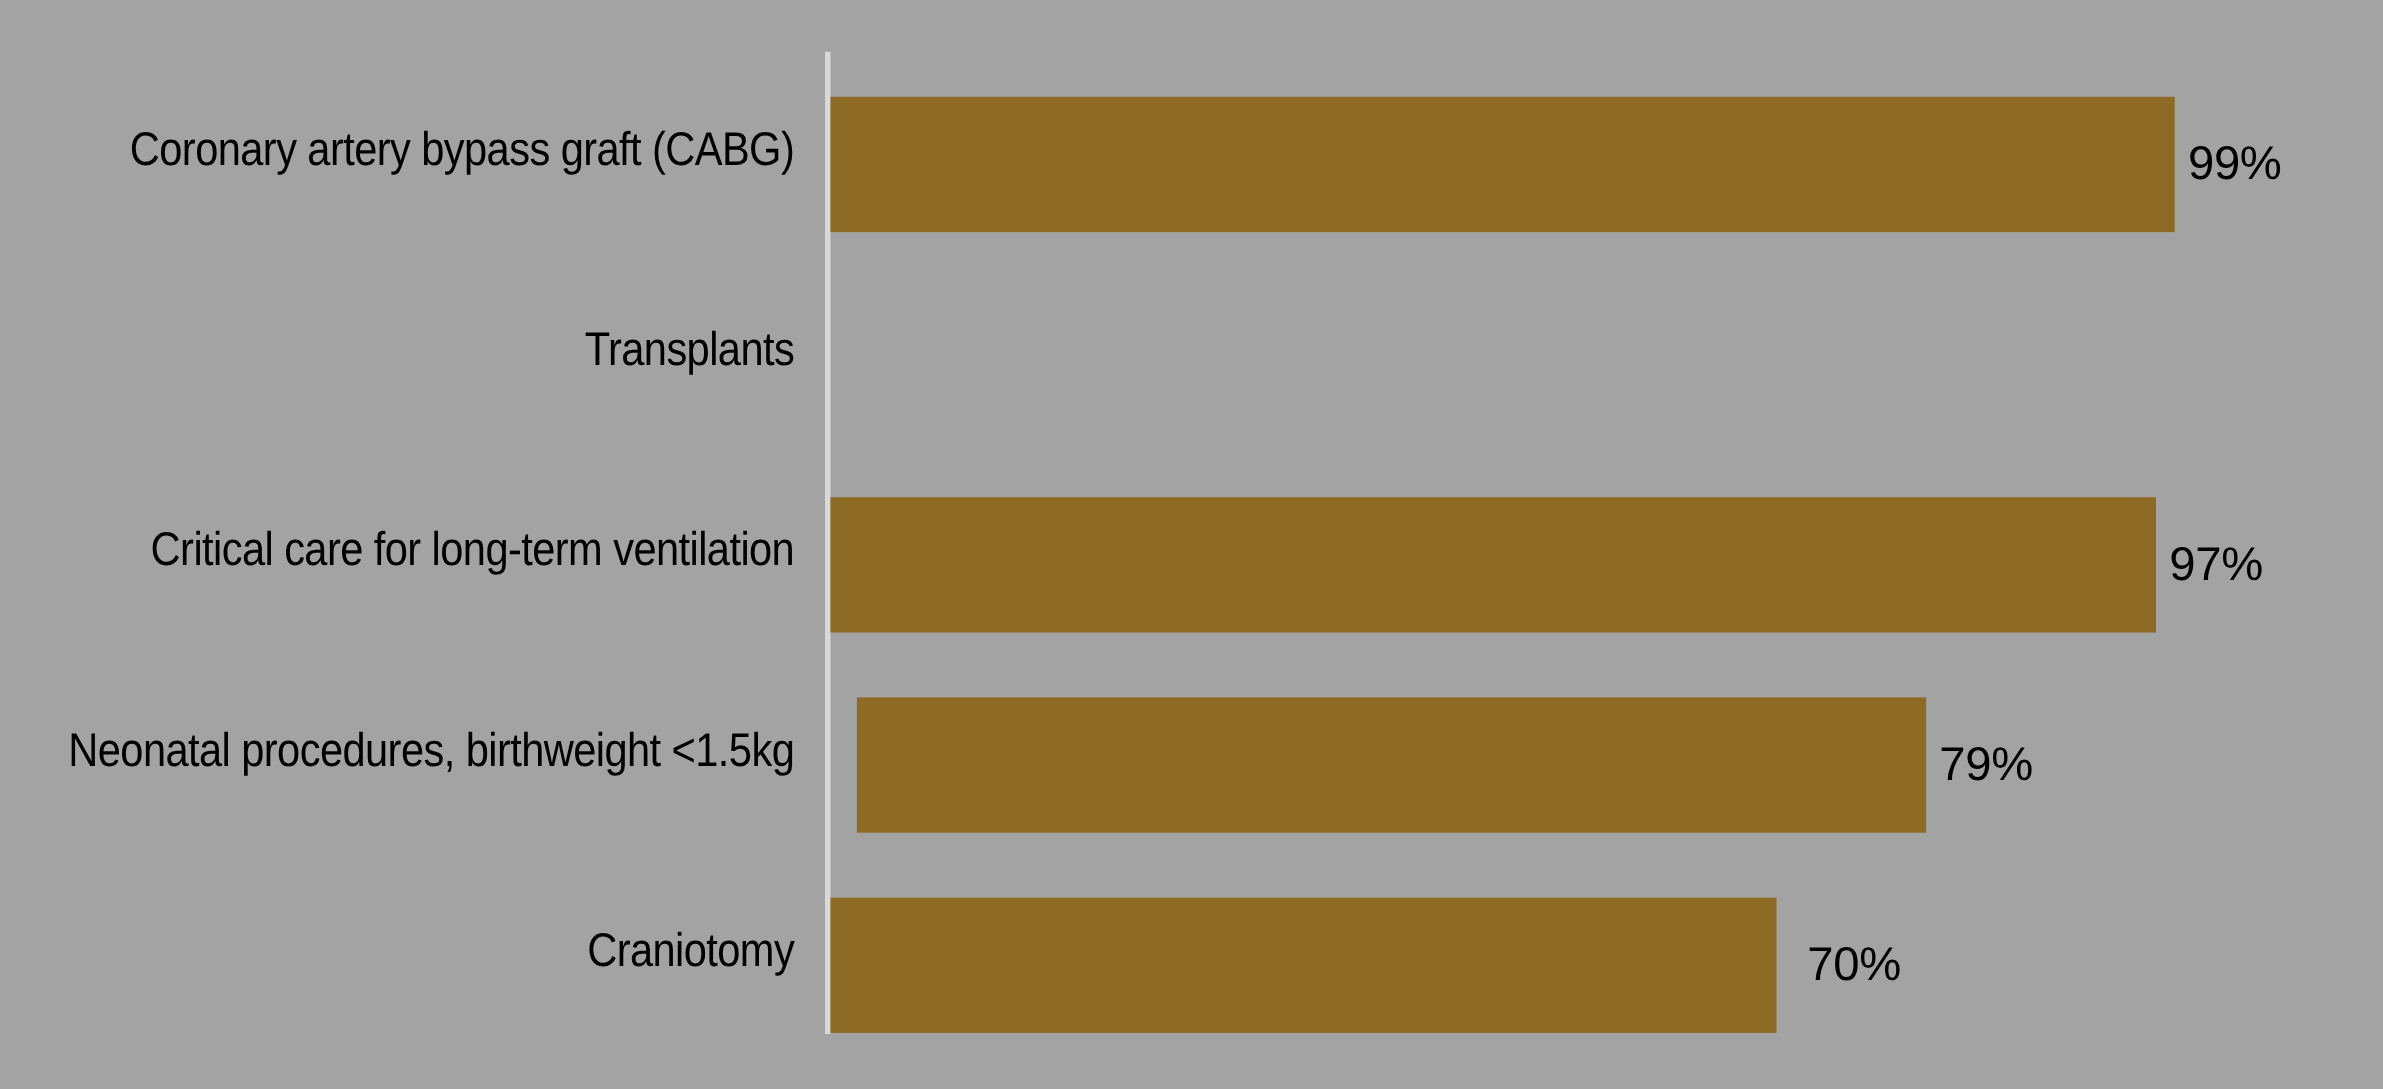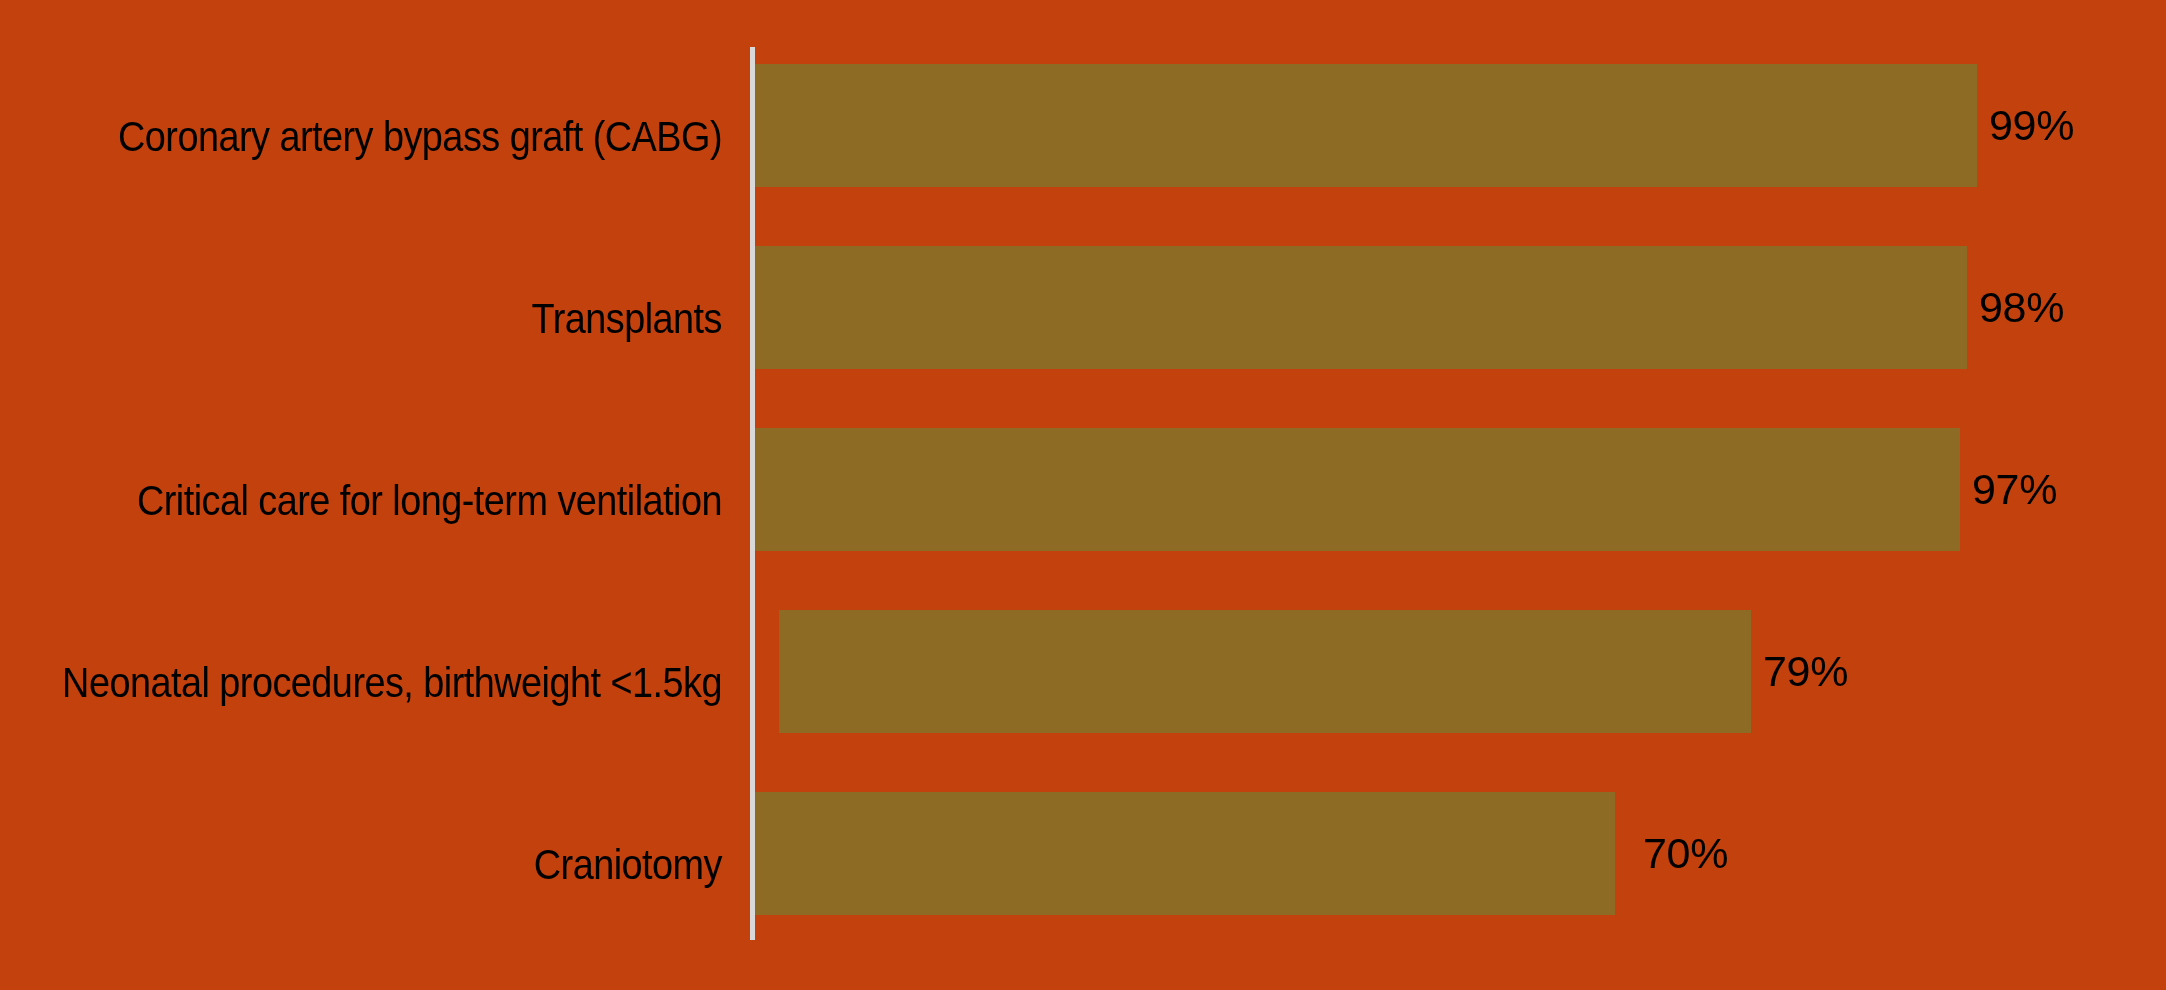--- a/index.html
+++ b/index.html
@@ -10,21 +10,21 @@
   }
   body {
     font-family: "Liberation Sans", sans-serif;
     -webkit-font-smoothing: antialiased;
   }
 
   #chart-root {
     position: relative;
     width: 2166px;
     height: 990px;
-    background: #c2410c;
+    background: #a3a3a3;
     overflow: hidden;
   }
 
   
   .plot-area {
     position: absolute;
     left: 0;
     top: 0;
     width: 2166px;
     height: 990px;
@@ -65,21 +65,21 @@
     line-height: 1.05;
     letter-spacing: -0.6px;
     white-space: nowrap;
     transform: scaleX(0.88);
     transform-origin: right center;
   }
 
   .bar-track {
     position: absolute;
     left: 755px;
-    top: 18px;
+    top: 42px;
     height: 130px;
   }
 
   .bar {
     position: absolute;
     left: 0;
     top: 0;
     height: 123px;
     background: #8E6B24;
   }
@@ -108,24 +108,20 @@
     <div class="bar-row" style="top:46px;">
       <div class="cat-label">Coronary artery bypass graft (CABG)</div>
       <div class="bar-track" style="width:1222px;">
         <div class="bar" style="width:1222px;"></div>
         <div class="bar-value" style="left:1234px;">99%</div>
       </div>
     </div>
 
     <div class="bar-row" style="top:228px;">
       <div class="cat-label">Transplants</div>
-      <div class="bar-track" style="width:1212px;">
-        <div class="bar" style="width:1212px;"></div>
-        <div class="bar-value" style="left:1224px;">98%</div>
-      </div>
     </div>
 
     <div class="bar-row" style="top:410px;">
       <div class="cat-label">Critical care for long-term ventilation</div>
       <div class="bar-track" style="width:1205px;">
         <div class="bar" style="width:1205px;"></div>
         <div class="bar-value" style="left:1217px;">97%</div>
       </div>
     </div>
 

